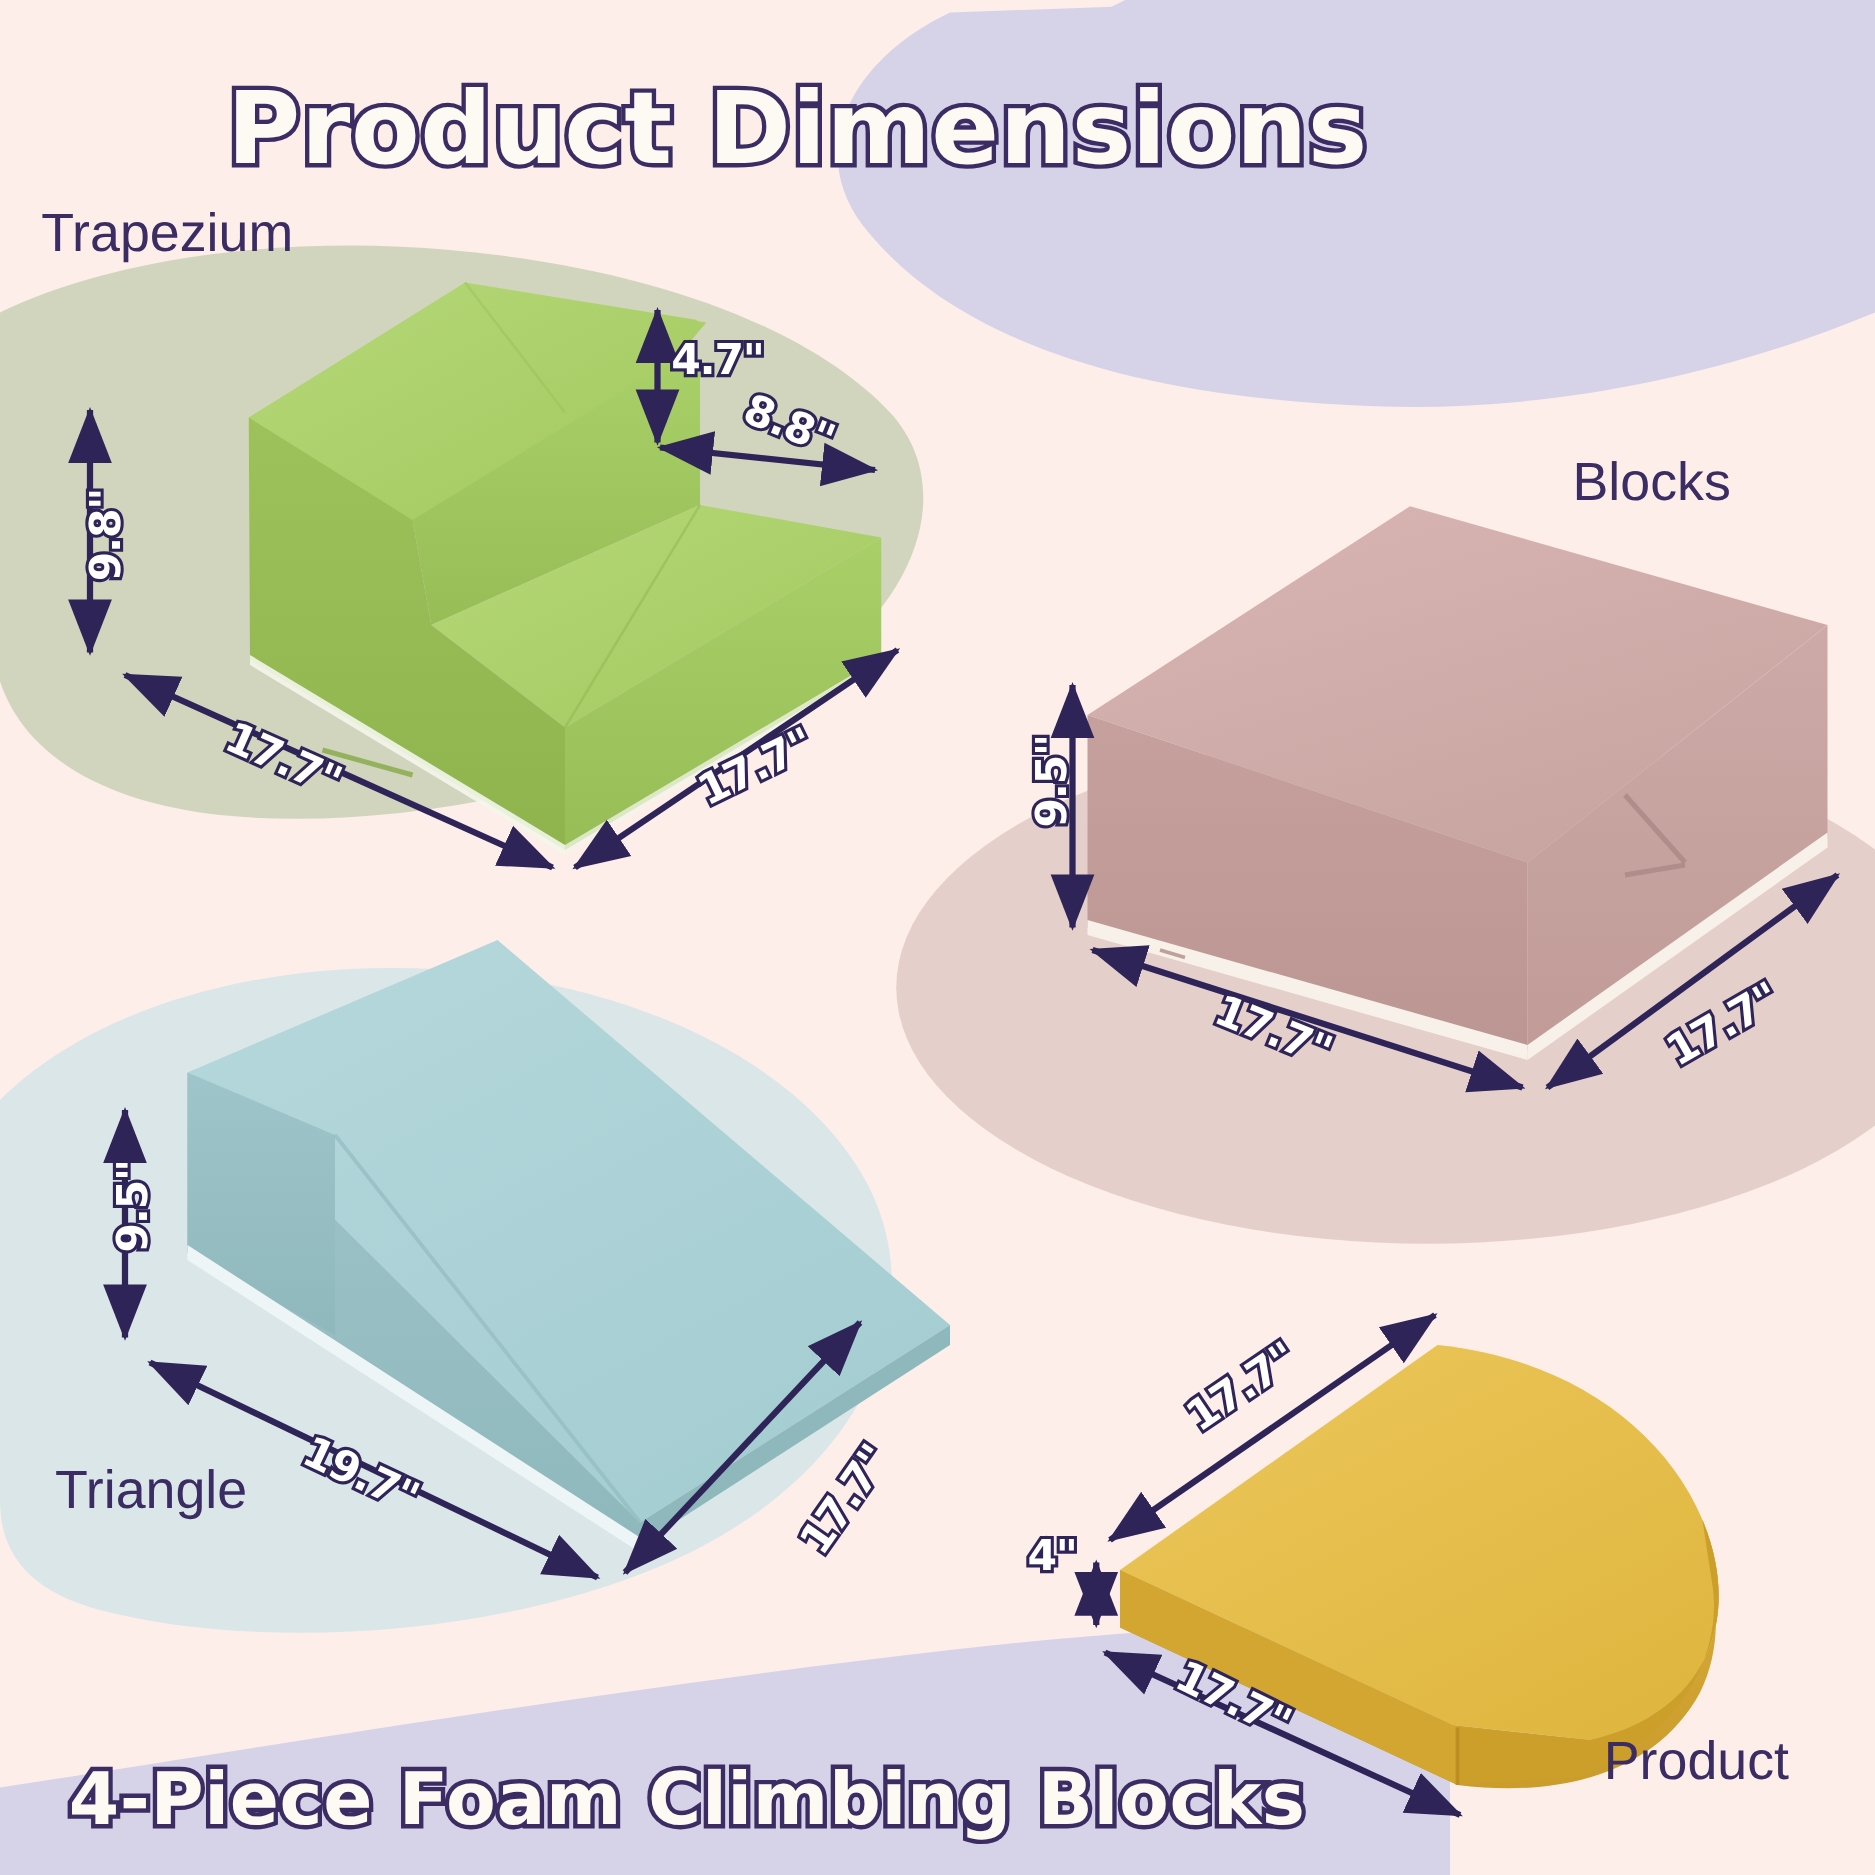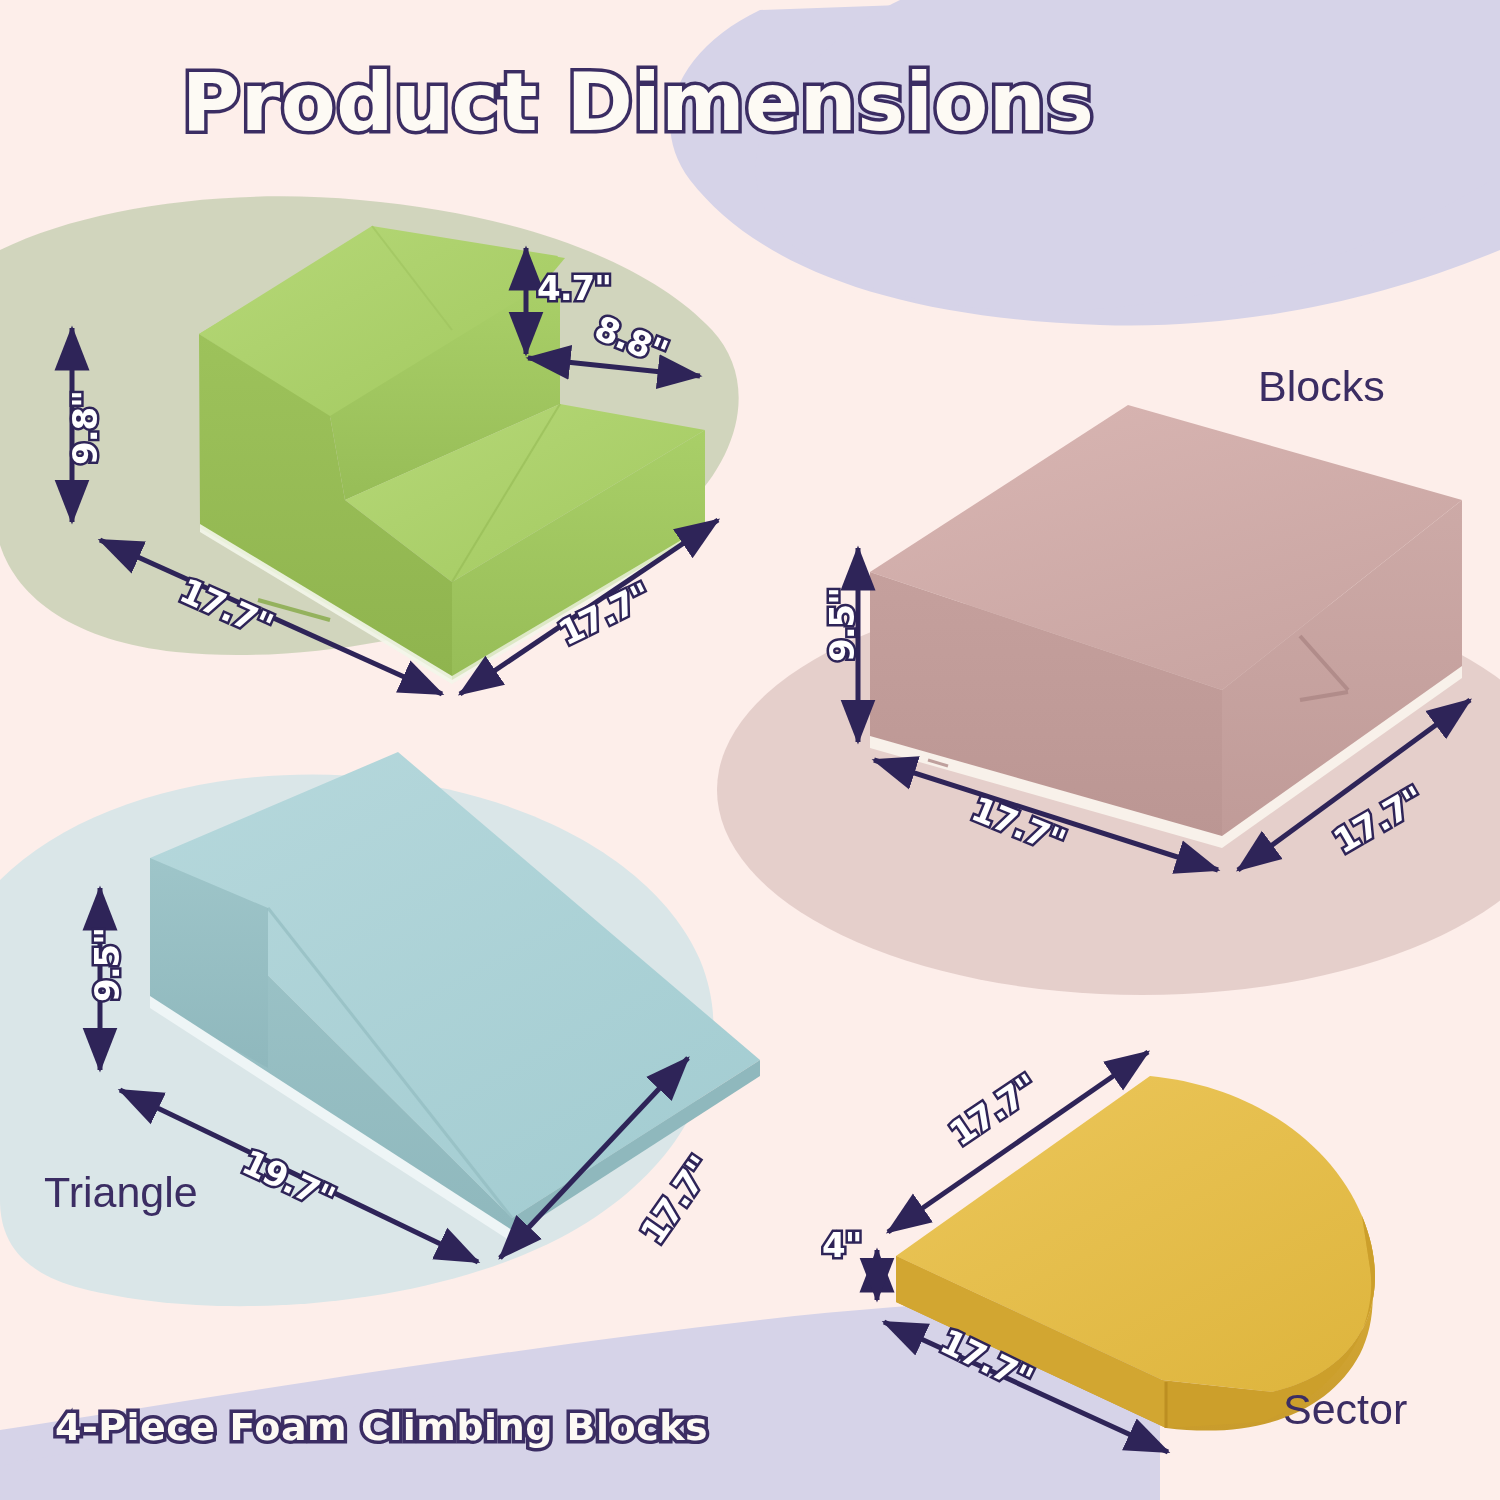--- a/index.html
+++ b/index.html
@@ -23,21 +23,21 @@
     paint-order: stroke fill;
     font-family:"DejaVu Sans", sans-serif;
   }
   #title {
     left:50%; transform:translateX(-50%);
     top:56px;
     font-size:80px;
   }
   #footer {
     left:55px; top:1405px;
-    font-size:38px;
+    font-size:58px;
   }
 
   
   .shape-label {
     color:#3b2d63;
     font-size:43px;
     font-weight:500;
     font-family:"Liberation Sans", sans-serif;
   }
   #label-trapezium { left:33px; top:163px; }
@@ -248,23 +248,24 @@
       <line x1="888" y1="1232" x2="1148" y2="1052" marker-start="url(#arrB)" marker-end="url(#arrA)"></line>
       <line x1="877" y1="1250" x2="877" y2="1300" marker-start="url(#arrB)" marker-end="url(#arrA)"></line>
       <line x1="884" y1="1322" x2="1168" y2="1452" marker-start="url(#arrB)" marker-end="url(#arrA)"></line>
     </g>
   </svg>
 
   <div class="txt display" id="title">Product Dimensions</div>
 
   <div class="txt display" id="footer">4-Piece Foam Climbing Blocks</div>
 
+  <div class="txt shape-label" id="label-trapezium">Trapezium</div>
   <div class="txt shape-label" id="label-square">Blocks</div>
   <div class="txt shape-label" id="label-triangle">Triangle</div>
-  <div class="txt shape-label" id="label-sector">Sector</div>
+  <div class="txt shape-label" id="label-sector">Product</div>
 
   <div class="txt dim d-trap-47">4.7"</div>
   <div class="txt dim d-trap-88">8.8"</div>
   <div class="txt dim d-trap-98">9.8"</div>
   <div class="txt dim d-trap-177a">17.7"</div>
   <div class="txt dim d-trap-177b">17.7"</div>
 
   <div class="txt dim d-sq-95">9.5"</div>
   <div class="txt dim d-sq-177a">17.7"</div>
   <div class="txt dim d-sq-177b">17.7"</div>

